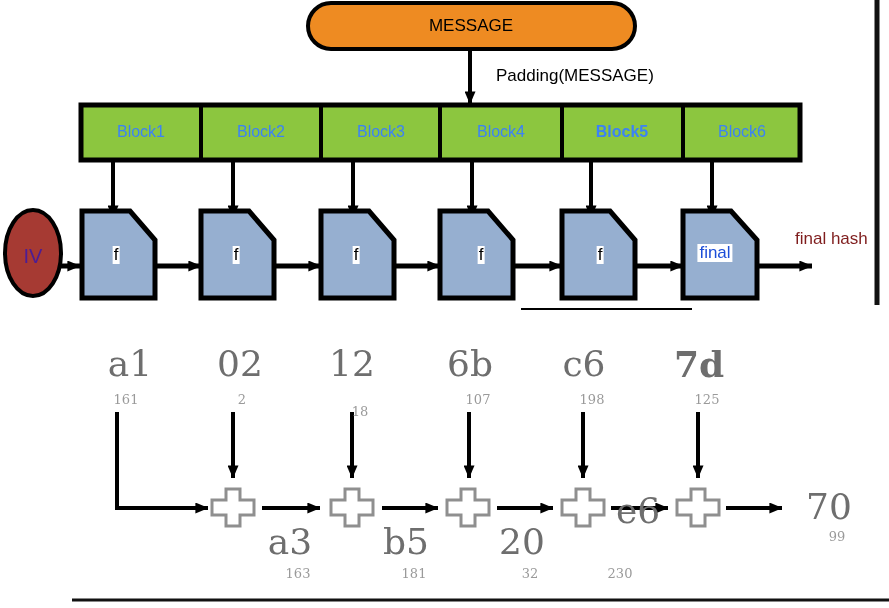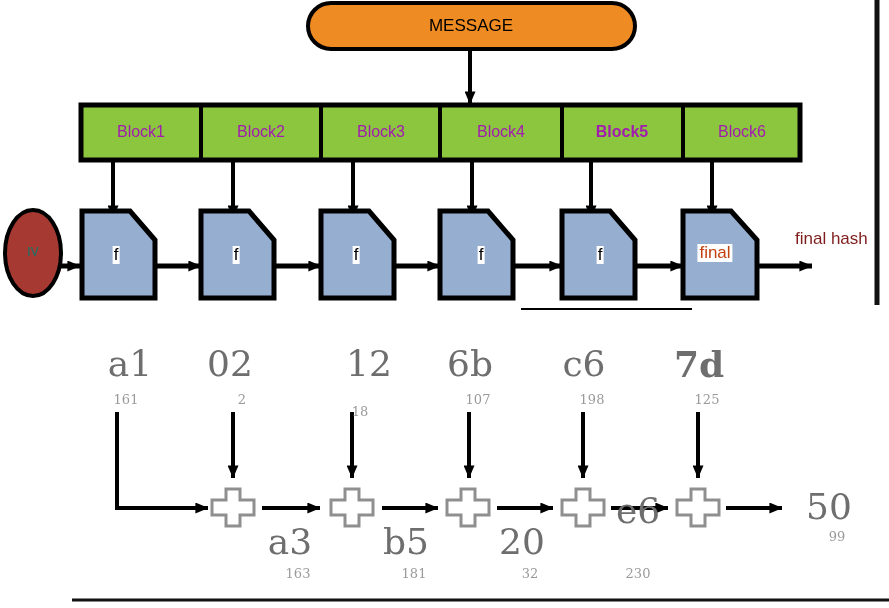--- a/index.html
+++ b/index.html
@@ -29,40 +29,40 @@
     position: absolute;
     white-space: nowrap;
     color: #000000;
   }
   .msg-label {
     font-size: 17px;
     color: #000000;
   }
   .block-label {
     font-size: 16px;
-    color: #a21caf;
+    color: #3b82f6;
   }
   .pad-label {
     font-size: 17px;
     color: #000000;
   }
   .iv-label {
-    font-size: 12px;
-    color: #0f766e;
+    font-size: 20px;
+    color: #4c1d95;
   }
   .f-label {
     font-size: 17px;
     color: #000000;
     background: #ffffff;
     padding: 0 1px;
     line-height: 1.05;
   }
   .final-label {
     font-size: 17px;
-    color: #c2410c;
+    color: #1d4ed8;
     background: #ffffff;
     padding: 0 2px;
     line-height: 1.05;
   }
   .finalhash-label {
     font-size: 17px;
     color: #7f1d1d;
   }
   .hex {
     font-family: "DejaVu Serif", "Liberation Serif", serif;
@@ -166,20 +166,21 @@
       <path d="M226,489 h14 v11 h14 v15 h-14 v11 h-14 v-11 h-14 v-15 h14 z"></path>
       <path d="M345,489 h14 v11 h14 v15 h-14 v11 h-14 v-11 h-14 v-15 h14 z"></path>
       <path d="M461,489 h14 v11 h14 v15 h-14 v11 h-14 v-11 h-14 v-15 h14 z"></path>
       <path d="M576,489 h14 v11 h14 v15 h-14 v11 h-14 v-11 h-14 v-15 h14 z"></path>
       <path d="M691,489 h14 v11 h14 v15 h-14 v11 h-14 v-11 h-14 v-15 h14 z"></path>
     </g>
   </svg>
 
   <div class="lbl msg-label center" style="left:471px; top:16px;">MESSAGE</div>
 
+  <div class="lbl pad-label" style="left:496px; top:66px;">Padding(MESSAGE)</div>
 
   <div class="lbl block-label center" style="left:141px; top:123px;">Block1</div>
   <div class="lbl block-label center" style="left:261px; top:123px;">Block2</div>
   <div class="lbl block-label center" style="left:381px; top:123px;">Block3</div>
   <div class="lbl block-label center" style="left:501px; top:123px;">Block4</div>
   <div class="lbl block-label center" style="left:622px; top:123px;font-weight:bold;">Block5</div>
   <div class="lbl block-label center" style="left:742px; top:123px;">Block6</div>
 
   <div class="lbl iv-label center" style="left:33px; top:245px;">IV</div>
 
@@ -188,24 +189,24 @@
   <div class="lbl f-label center" style="left:356px; top:246px;">f</div>
   <div class="lbl f-label center" style="left:481px; top:246px;">f</div>
   <div class="lbl f-label center" style="left:600px; top:246px;">f</div>
   <div class="lbl final-label center" style="left:715px; top:244px;">final</div>
 
   <div class="lbl finalhash-label" style="left:795px; top:229px;">final hash</div>
 
   <div class="lbl hex center" style="left:118px; top:343px;margin-left:12px;">a1</div>
   <div class="lbl dec center" style="left:118px; top:392px;">161</div>
 
-  <div class="lbl hex center" style="left:230px; top:343px;">02</div>
+  <div class="lbl hex center" style="left:240px; top:343px;">02</div>
   <div class="lbl dec center" style="left:234px; top:392px;">2</div>
 
-  <div class="lbl hex center" style="left:352px; top:343px;margin-left:17px;">12</div>
+  <div class="lbl hex center" style="left:352px; top:343px;">12</div>
   <div class="lbl dec center" style="left:352px; top:404px;">18</div>
 
   <div class="lbl hex center" style="left:470px; top:343px;">6b</div>
   <div class="lbl dec center" style="left:470px; top:392px;">107</div>
 
   <div class="lbl hex center" style="left:584px; top:343px;">c6</div>
   <div class="lbl dec center" style="left:584px; top:392px;">198</div>
 
   <div class="lbl hex center" style="left:699px; top:343px;font-weight:bold;">7d</div>
   <div class="lbl dec center" style="left:699px; top:392px;">125</div>
@@ -213,18 +214,18 @@
   <div class="lbl hex center" style="left:290px; top:521px;">a3</div>
   <div class="lbl dec center" style="left:290px; top:566px;">163</div>
 
   <div class="lbl hex center" style="left:406px; top:521px;">b5</div>
   <div class="lbl dec center" style="left:406px; top:566px;">181</div>
 
   <div class="lbl hex center" style="left:522px; top:521px;">20</div>
   <div class="lbl dec center" style="left:522px; top:566px;">32</div>
 
   <div class="lbl hex center" style="left:638px; top:490px;">e6</div>
-  <div class="lbl dec center" style="left:630px; top:566px;">230</div>
-
-  <div class="lbl hex center" style="left:829px; top:486px;">50</div>
+  <div class="lbl dec center" style="left:612px; top:566px;">230</div>
+
+  <div class="lbl hex center" style="left:829px; top:486px;">70</div>
   <div class="lbl dec center" style="left:829px; top:529px;">99</div>
 
 </div>
 
 </body></html>

